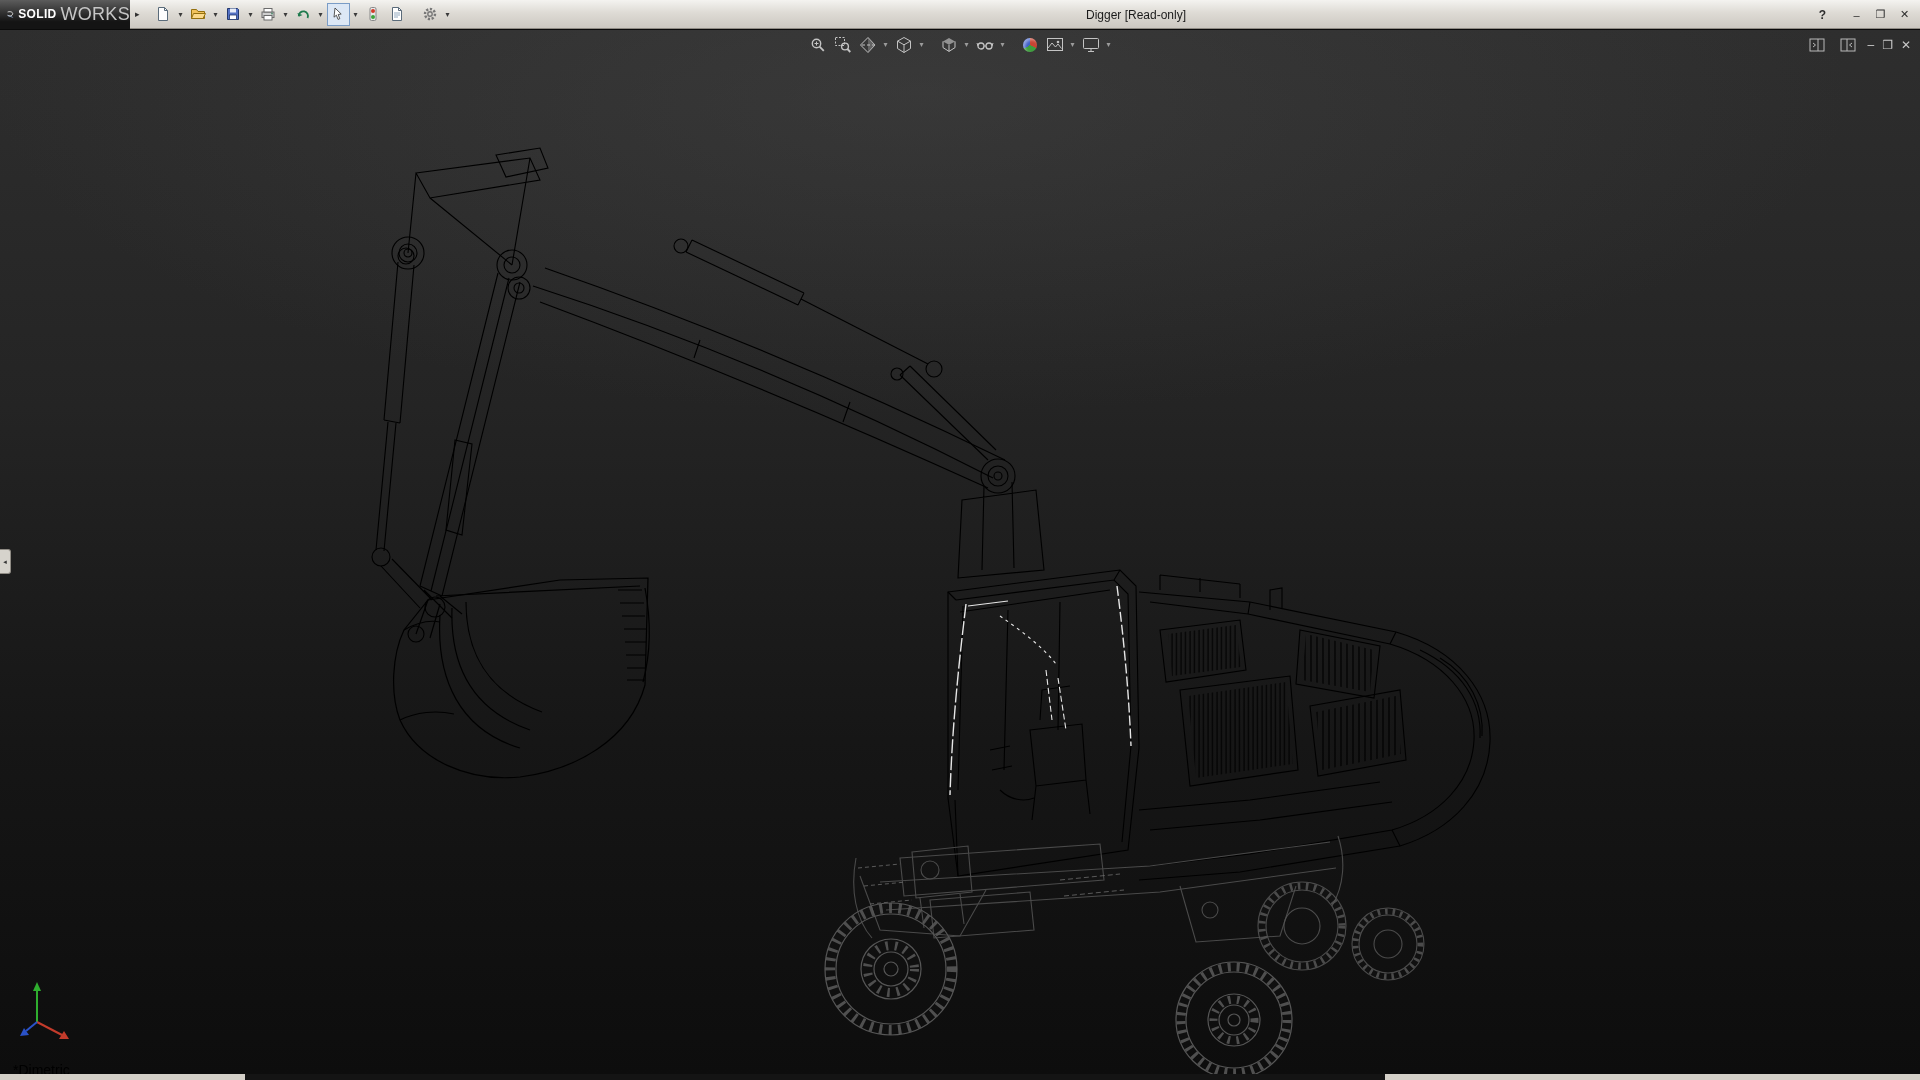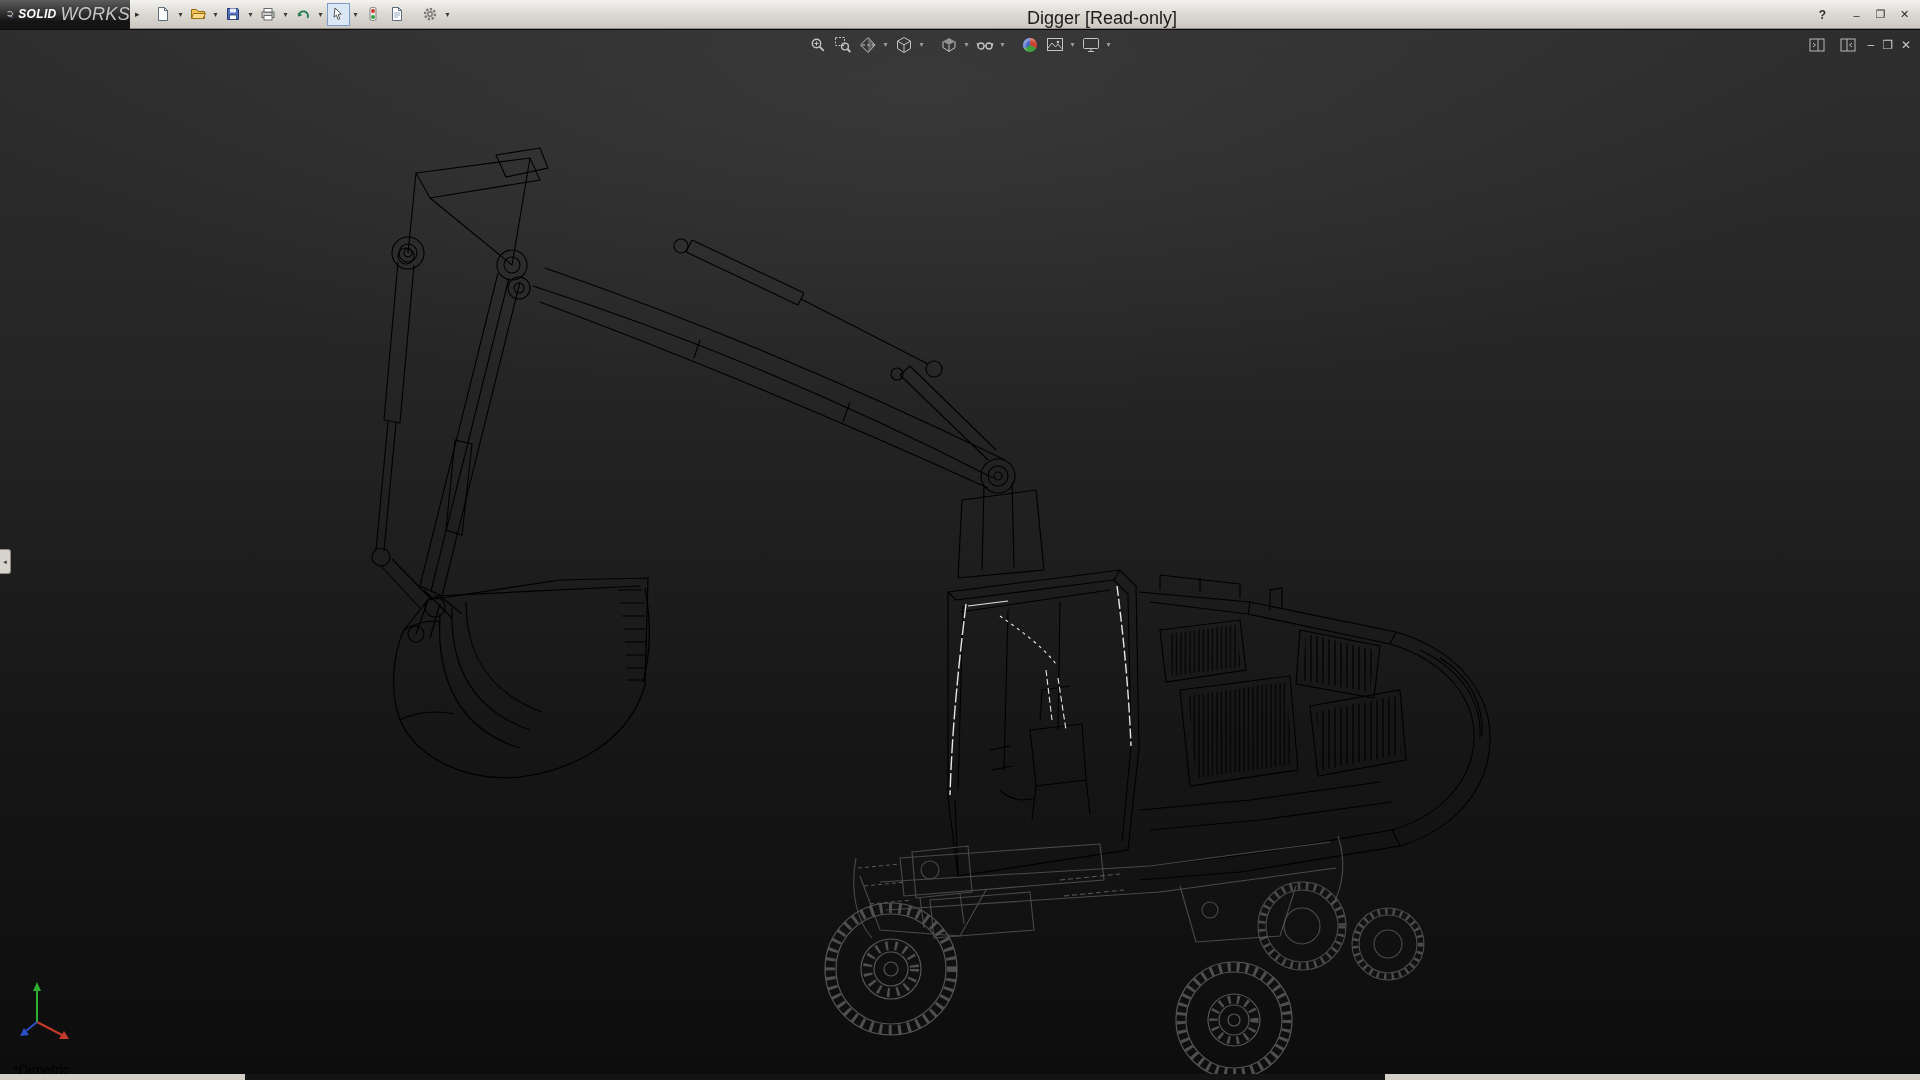--- a/index.html
+++ b/index.html
@@ -4,32 +4,32 @@
 <style>
   html,body{margin:0;padding:0;background:#000;}
   *{box-sizing:border-box;font-family:"Liberation Sans",sans-serif;}
   .app{position:relative;width:1920px;height:1080px;overflow:hidden;background:#0a0a0a;}
 
   
   .titlebar{position:absolute;top:0;left:0;width:1920px;height:29px;
     background:linear-gradient(#f4f3f0,#dedbd5 45%,#ccc8c1);
     border-bottom:1px solid #8f8b84;display:flex;align-items:center;z-index:8;}
   .brand{width:130px;height:29px;background:linear-gradient(#5c5c5c,#141414 75%);
-    display:flex;align-items:center;gap:4px;padding-left:6px;flex:none;font-style:italic;}
+    display:flex;align-items:center;gap:4px;padding-left:6px;flex:none;}
   .b1{color:#ffffff;font-weight:bold;font-size:12px;letter-spacing:.3px;}
   .b2{color:#c6c6c6;font-size:18px;letter-spacing:.3px;}
   .menu-arrow{font-size:9px;color:#2e2e2e;margin:0 12px 0 5px;cursor:default;}
   .toolbar{display:flex;align-items:center;gap:1px;}
   .tbtn{width:23px;height:23px;border:1px solid transparent;background:transparent;
     display:flex;align-items:center;justify-content:center;padding:0;cursor:default;}
   .tbtn.pressed{background:#dce7f5;border:1px solid #7a9cc6;}
   .dd{font-size:8px;color:#3a3a3a;width:10px;text-align:center;cursor:default;line-height:23px;}
   .tgap{width:8px;}
-  .win-title{position:absolute;left:952px;top:8px;width:300px;text-align:center;
-    font-size:18px;color:#1b1b1b;white-space:nowrap;}
+  .win-title{position:absolute;left:986px;top:8px;width:300px;text-align:center;
+    font-size:12px;color:#1b1b1b;white-space:nowrap;}
   .tb-right{position:absolute;right:8px;top:0;height:29px;display:flex;align-items:center;gap:9px;}
   .help{font-size:12px;color:#2d2d2d;font-weight:bold;margin-right:14px;cursor:default;}
   .wc{font-size:11px;color:#2d2d2d;width:15px;text-align:center;cursor:default;}
 
   
   .viewport{position:absolute;top:30px;left:0;width:1920px;height:1044px;overflow:hidden;
     background:
       radial-gradient(ellipse 1500px 520px at 48% 6%, rgba(84,84,84,.30), rgba(0,0,0,0) 62%),
       linear-gradient(#2e2e2e, #242424 36%, #161616 68%, #0d0d0d 100%);}
   .model{position:absolute;top:0;left:0;}

